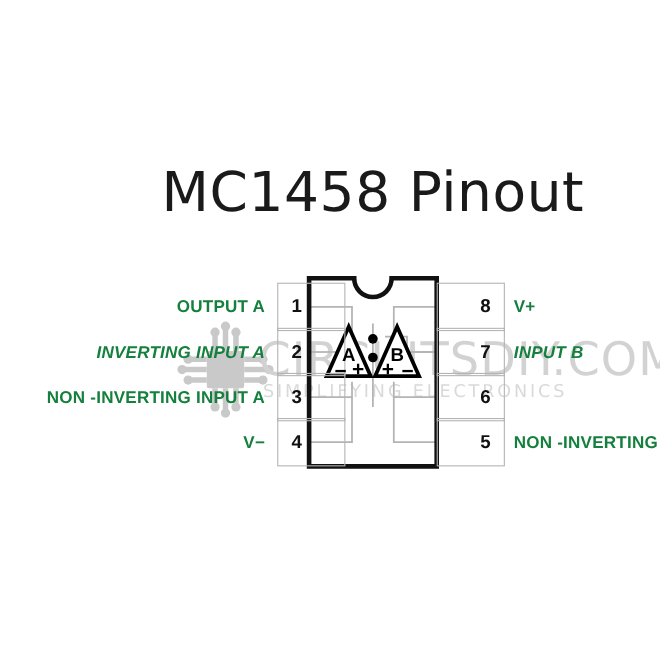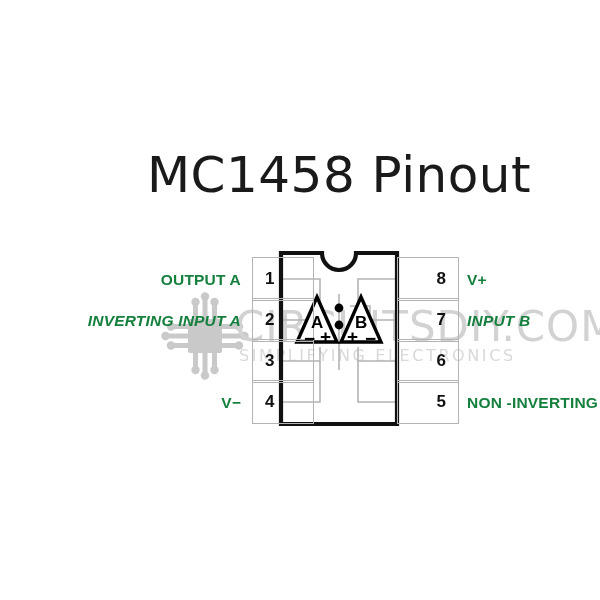--- a/index.html
+++ b/index.html
@@ -285,20 +285,21 @@
     </div>
     <div class="pinbox right row3">
       <span class="num">6</span>
     </div>
     <div class="pinbox right row4">
       <span class="num">5</span>
     </div>
 
     <div class="pinlabel left lab1">OUTPUT A</div>
     <div class="pinlabel left lab2">INVERTING INPUT A</div>
+    <div class="pinlabel left lab3">NON -INVERTING INPUT A</div>
     <div class="pinlabel left lab4">V−</div>
 
     <div class="pinlabel right lab1">V+</div>
     <div class="pinlabel right lab2">INPUT B</div>
     <div class="pinlabel right lab4">NON -INVERTING INPUT B</div>
 
   </div>
 </div>
 
 </body></html>

